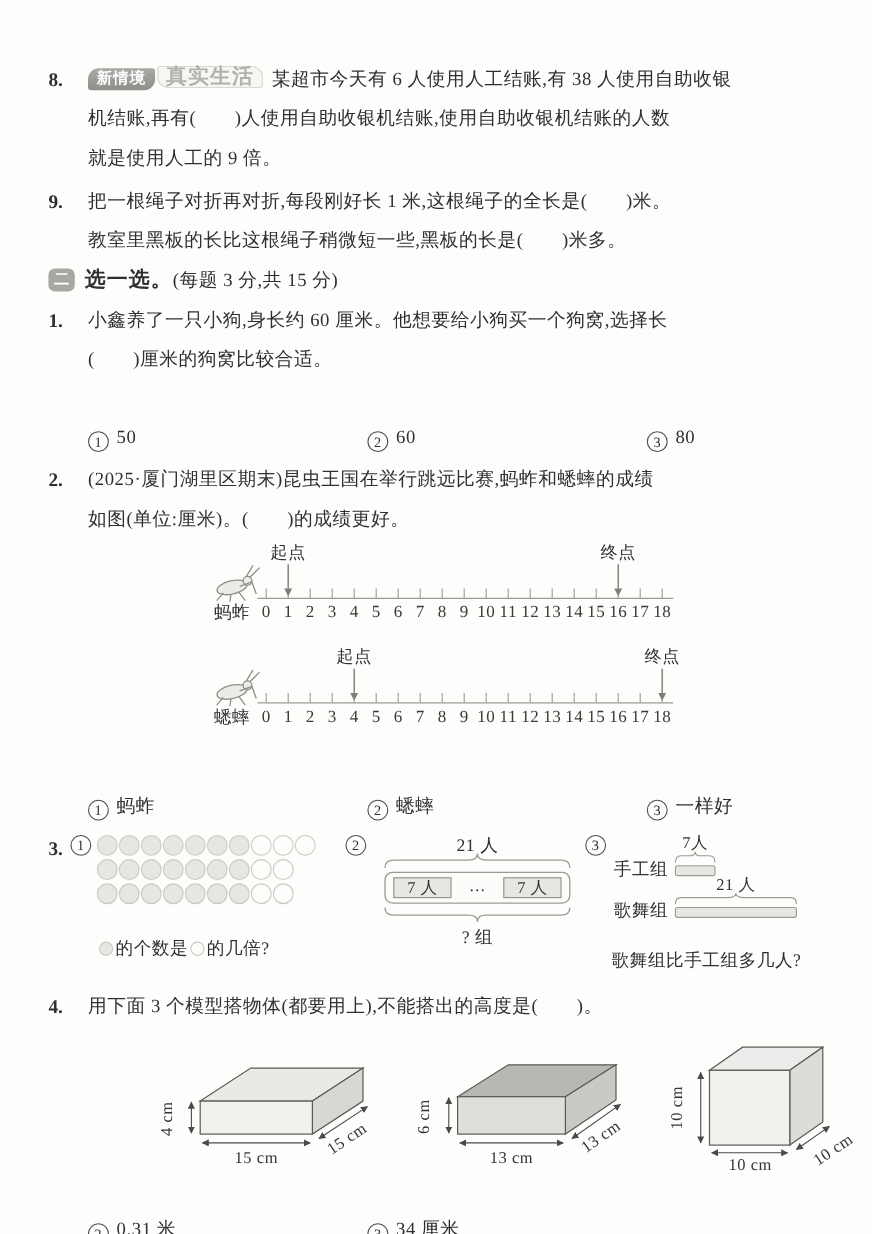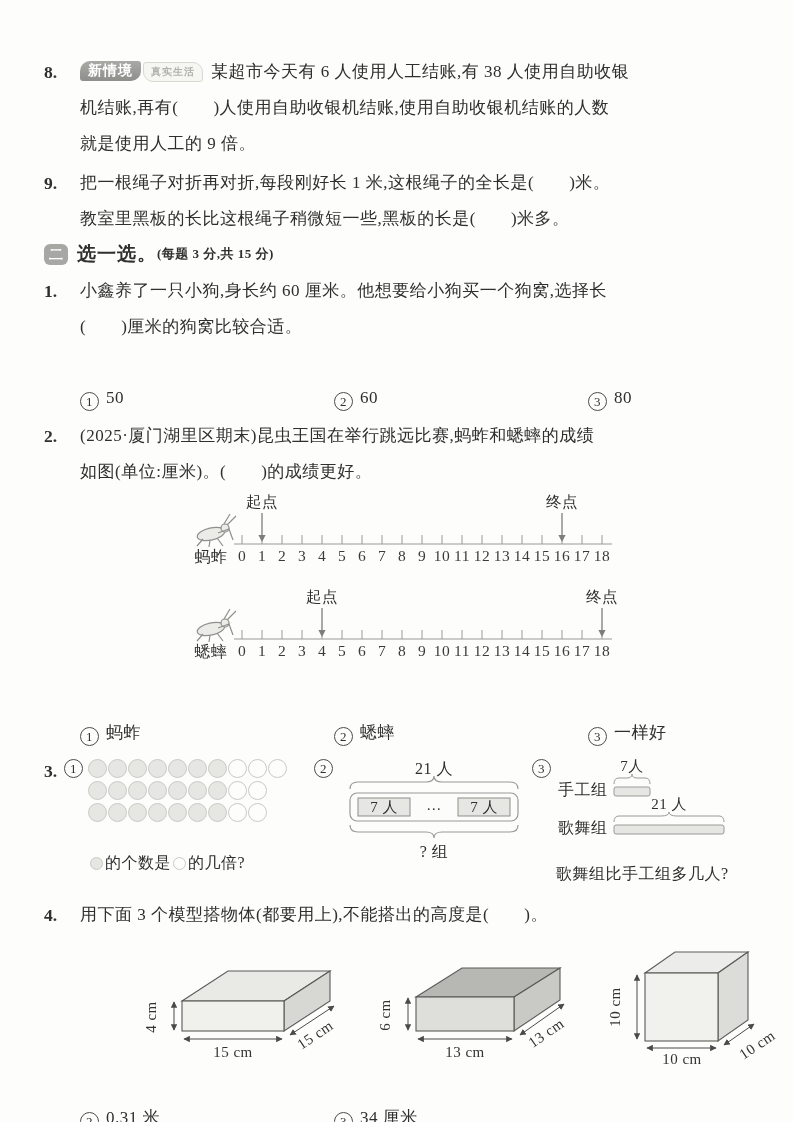--- a/index.html
+++ b/index.html
@@ -15,31 +15,31 @@
   .q-body { flex:1; font-size:17px; line-height:36px; letter-spacing:0.5px; }
   .q-line { white-space:nowrap; }
 
   .badge-new {
     display:inline-block; background:linear-gradient(#a9a9a6,#8e8e8b); color:#fff;
     font-size:14px; font-weight:bold; line-height:20px; padding:0 8px;
     border-radius:10px 3px 10px 3px; letter-spacing:1px; vertical-align:2px; margin-right:2px;
   }
   .badge-real {
     display:inline-block; background:#f6f6f2; color:#b2b2ac; border:1px solid #d9d9d2;
-    font-size:10px; font-weight:bold; line-height:18px; padding:0 7px;
+    font-size:19px; font-weight:bold; line-height:18px; padding:0 7px;
     border-radius:3px 10px 3px 10px; letter-spacing:1px; vertical-align:2px; margin-right:8px;
   }
 
   .section-head { display:flex; align-items:center; margin:4px 0 6px 0; }
   .section-badge {
     width:24px; height:21px; background:#a7a7a4; color:#fff; border-radius:6px;
     font-size:14px; font-weight:bold; text-align:center; line-height:21px; margin-right:9px; flex:none;
   }
   .section-title { font-size:19px; font-weight:bold; letter-spacing:1px; }
-  .section-note { font-size:13px; font-weight:bold; letter-spacing:0.5px;text-align:center; }
+  .section-note { font-size:17px; font-weight:normal; letter-spacing:0.5px;text-align:center; }
 
   .options { display:flex; line-height:34px; font-size:17px;margin-top:36px; }
   .opt { width:254px; flex:none; white-space:nowrap; }
   .opt:last-child { width:auto;font-family:Liberation Serif, serif; }
   .cn {
     display:inline-block; width:19px; height:19px; line-height:17px; border:1.2px solid #4c4c4c;
     border-radius:50%; text-align:center; font-size:13px; font-style:normal;
     margin-right:7px; vertical-align:-3px; background:transparent;
   }
 

